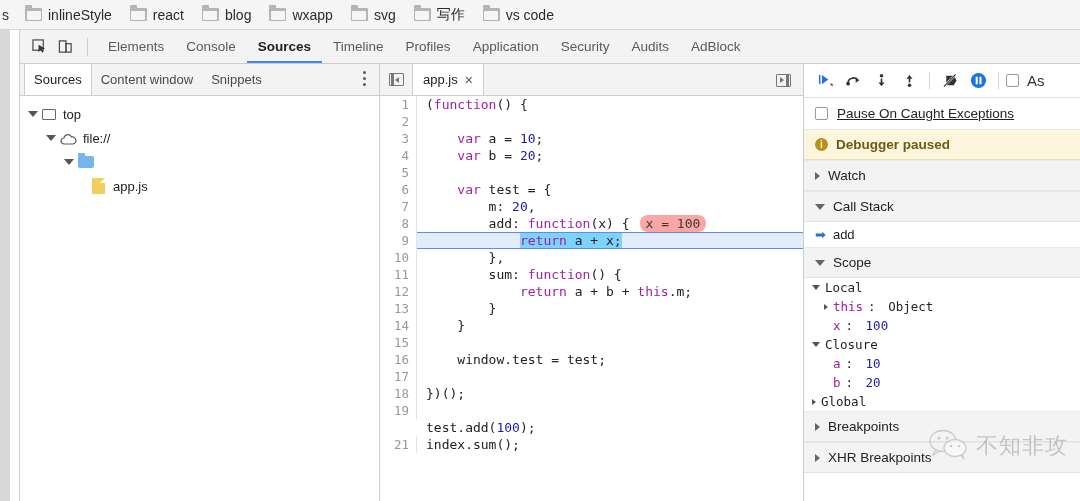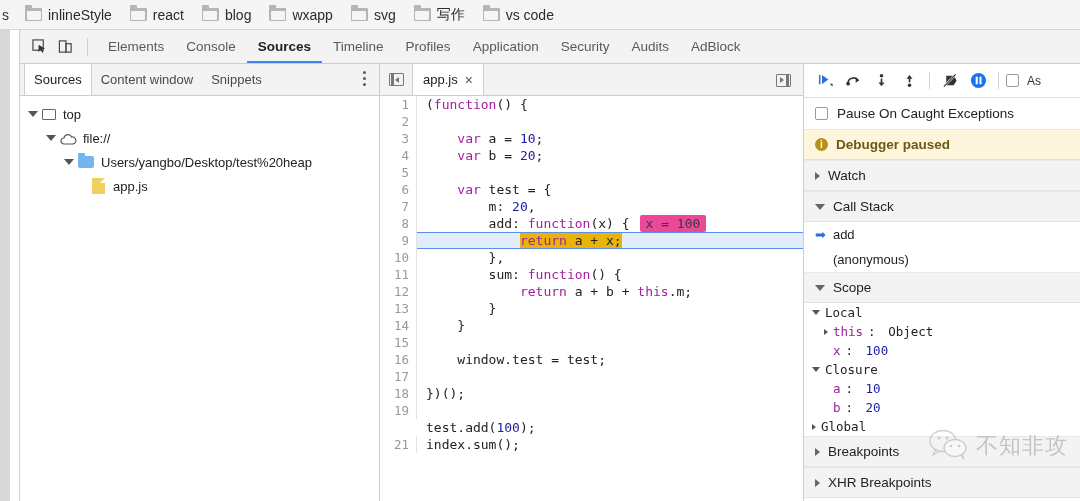--- a/index.html
+++ b/index.html
@@ -120,41 +120,41 @@
     color:#999; font-size:12.5px; background:#fff; border-right:1px solid #e2e2e2;
     position:relative; z-index:2; line-height:17px;
   }
   .code-row.bp .gutter { color:#fff; }
   .bp-flag {
     position:absolute; left:0; top:0; width:42px; height:17px; background:#6a9ced; z-index:-1;
     clip-path: polygon(0 0, 36px 0, 42px 50%, 36px 100%, 0 100%);
   }
   .codetext { padding-left:9px; white-space:pre; line-height:17px; color:#222; }
   .hl-row { background:#e3ecfb; }
-  .hl-row .codetext-inner { background:#eab308; }
+  .hl-row .codetext-inner { background:#7dd3fc; }
   .hl-row::before { content:""; position:absolute; left:37px; right:0; top:0; height:1px; background:#5b8def; }
   .hl-row::after { content:""; position:absolute; left:37px; right:0; bottom:0; height:1px; background:#5b8def; }
   .kw { color:#a020a0; }
   .num { color:#1a1aa6; }
   .inline-val {
-    background:#ec4899; color:#3a3a3a; padding:1px 6px; border-radius:2px; margin-left:10px;
+    background:#fca5a5; color:#3a3a3a; padding:1px 6px; border-radius:8px; margin-left:10px;
   }
 
   
   .dbg-panel { width:276px; min-width:276px; display:flex; flex-direction:column; background:#fff; overflow:hidden; position:relative; }
   .dbg-toolbar {
     height:34px; display:flex; align-items:center; gap:2px; padding-left:8px;
     border-bottom:1px solid #e0e0e0; background:#fff;
   }
   .dbg-btn { width:26px; height:26px; display:flex; align-items:center; justify-content:center; cursor:pointer; }
   .dbg-sep { width:1px; height:17px; background:#d4d4d4; margin:0 5px; }
   .cbox { width:13px; height:13px; border:1.4px solid #9a9a9a; border-radius:2px; background:#fff; flex:none; cursor:pointer; }
-  .async-lbl { font-size:12px; color:#333; margin-left:6px; white-space:nowrap; }
-
-  .dbg-row-cb { display:flex; align-items:center; gap:9px; padding:8px 0 8px 11px; border-bottom:1px solid #e6e6e6; font-size:13.5px; color:#222; }
+  .async-lbl { font-size:15px; color:#333; margin-left:6px; white-space:nowrap; }
+
+  .dbg-row-cb { display:flex; align-items:center; gap:9px; padding:8px 0 8px 11px; border-bottom:1px solid #e6e6e6; font-size:13.5px; color:#222;text-decoration:underline; }
   .paused-banner {
     display:flex; align-items:center; gap:8px; background:#fdf6dd;
     padding:7px 11px; border-bottom:1px solid #e8e0b8;
     font-size:13.5px; color:#6b5a15; font-weight:bold;
   }
   .info-ico { width:13px; height:13px; border-radius:50%; background:#b5901a; color:#fdf6dd;
               font-size:10px; font-weight:bold; display:flex; align-items:center; justify-content:center; flex:none; }
   .sect {
     display:flex; align-items:center; gap:8px; padding:7px 11px;
     background:#f3f3f3; border-bottom:1px solid #e2e2e2; border-top:1px solid #e9e9e9;
@@ -274,21 +274,20 @@
           <span class="ico-cloud">
             <svg width="17" height="11" viewBox="0 0 17 11">
                 <path d="M4 10 a3 3 0 0 1 0-6 a4 4 0 0 1 7.6-1 a3.2 3.2 0 0 1 1.4 7 z" fill="none" stroke="#555" stroke-width="1.2"></path>
               </svg>
           </span>
           <span>file://</span>
         </div>
         <div class="tnode" style="padding-left:44px">
           <span class="tri open"></span>
           <span class="ico-folder"></span>
-          <span>Users/yangbo/Desktop/test%20heap</span>
         </div>
         <div class="tnode" style="padding-left:62px">
           <span class="tri hidden"></span>
           <span class="ico-file yellow"></span>
           <span>app.js</span>
         </div>
       </div>
     </div>
 
     <div class="editor-panel">
@@ -462,24 +461,20 @@
         <span>Watch</span>
       </div>
 
       <div class="sect">
         <span class="stri open"></span>
         <span>Call Stack</span>
       </div>
       <div class="stack-item">
         <span class="arrow-cur">➡</span>
         <span>add</span>
-      </div>
-      <div class="stack-item">
-        <span class="arrow-sp"></span>
-        <span>(anonymous)</span>
       </div>
 
       <div class="sect">
         <span class="stri open"></span>
         <span>Scope</span>
       </div>
       <div class="scope">
         <div class="sc-row">
           <span class="mtri open"></span>
           <span class="sc-name">Local</span>

